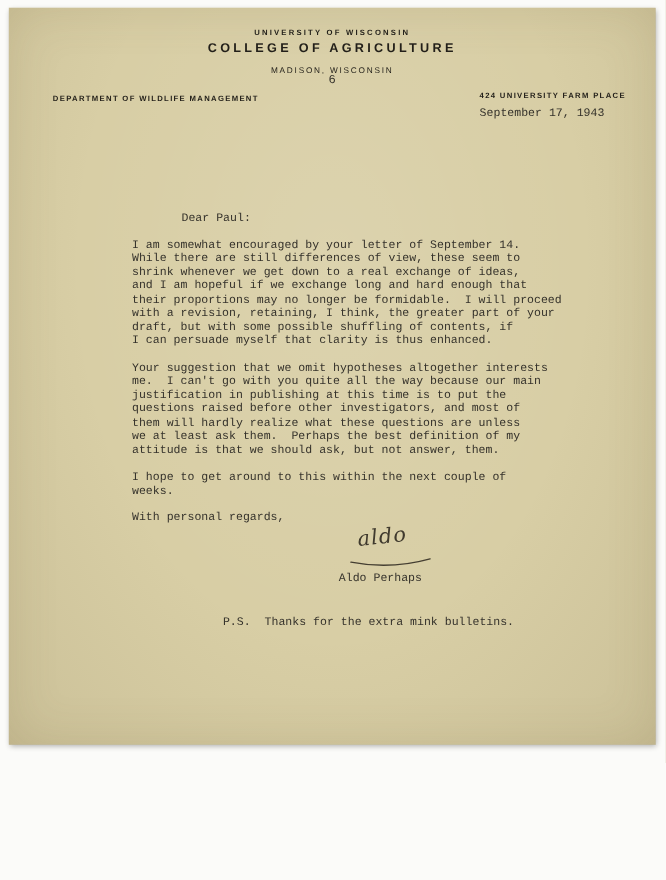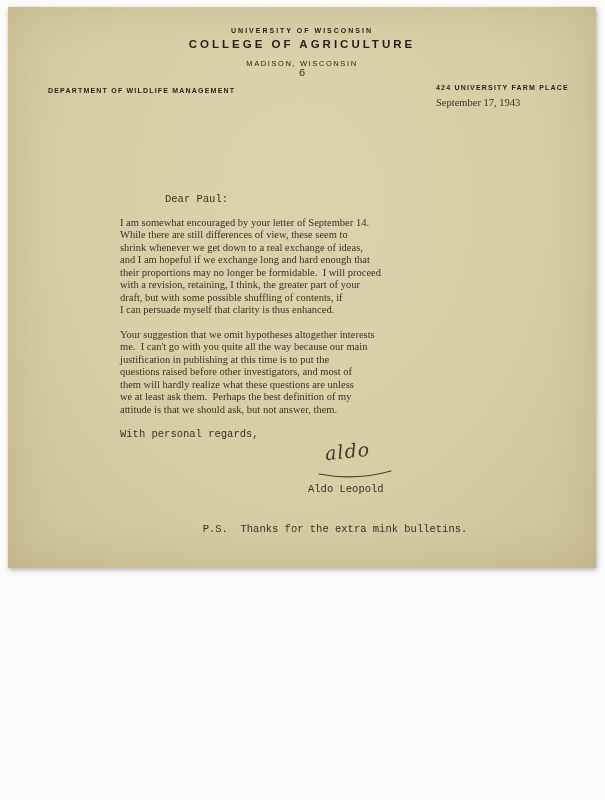--- a/index.html
+++ b/index.html
@@ -13,21 +13,21 @@
     width: 605px;
     height: 800px;
     background: #fbfbf9;
     overflow: hidden;
   }
   .paper {
     position: absolute;
     left: 8px;
     top: 7px;
     width: 588px;
-    height: 561px;
+    height: 670px;
     background:
       radial-gradient(ellipse at 50% 35%, rgba(255,255,255,0.10) 0%, rgba(0,0,0,0.00) 55%, rgba(92,76,40,0.10) 100%),
       #d8cea5;
     box-shadow:
       1px 2px 5px rgba(0,0,0,0.30),
       inset 0 0 45px rgba(110,92,50,0.16);
     box-sizing: border-box;
   }
   
   .lh-center { position: absolute; left: 0; right: 0; text-align: center; color: #221f19; }
@@ -45,38 +45,38 @@
   .lh-dept {
     position: absolute; left: 40px; top: 80px;
     font-size: 7px; font-weight: 600; letter-spacing: 1.2px; color: #221f19;
   }
   .lh-addr {
     position: absolute; left: 428px; top: 77px;
     font-size: 7px; font-weight: 600; letter-spacing: 1.2px; color: #221f19;
   }
   .lh-date {
     position: absolute; left: 428px; top: 90px;
-    font-family: Liberation Serif, serif;
+    font-family: Liberation Mono, monospace;
     font-size: 10.5px; color: #35322b; white-space: pre;
   }
   
   .body-block {
     position: absolute;
     left: 112px;
     top: 186px;
     width: 430px;
     font-family: "Liberation Mono", monospace;
     font-size: 10.5px;
     line-height: 12.5px;
     color: #35322b;
   }
   .mono { white-space: pre-wrap; }
   .recipient { margin-bottom: 11px; }
   .salutation { margin-bottom: 11px; padding-left: 45px; }
-  .para { margin-bottom: 12px; font-family: Liberation Serif, serif; }
+  .para { margin-bottom: 12px; }
   .closing { margin-top: 6px; }
   .sig-wrap {
     margin-left: 205px;
     margin-top: 4px;
     height: 36px;
     position: relative;
   }
   .sig-script {
     display: inline-block;
     font-family: "DejaVu Serif", serif;
@@ -124,29 +124,31 @@
 I can persuade myself that clarity is thus enhanced.</div>
 
       <div class="mono para">Your suggestion that we omit hypotheses altogether interests
 me.  I can't go with you quite all the way because our main
 justification in publishing at this time is to put the
 questions raised before other investigators, and most of
 them will hardly realize what these questions are unless
 we at least ask them.  Perhaps the best definition of my
 attitude is that we should ask, but not answer, them.</div>
 
+      <div class="mono para">I hope to get around to this within the next couple of
+weeks.</div>
 
       <div class="mono closing">With personal regards,</div>
 
       <div class="sig-wrap">
         <span class="sig-script">aldo</span>
         <svg class="sig-underline" width="76" height="10" viewBox="0 0 76 10">
           <path d="M2 5 q 36 7 72 -3" fill="none" stroke="#443e31" stroke-width="1.2" stroke-linecap="round"></path>
         </svg>
       </div>
 
-      <div class="mono sig-name">Aldo Leopold</div>
+      <div class="mono sig-name">Aldo Perhaps</div>
 
       <div class="mono postscript">P.S.  Thanks for the extra mink bulletins.</div>
 
     </div>
   </div>
 </div>
 
 </body></html>

